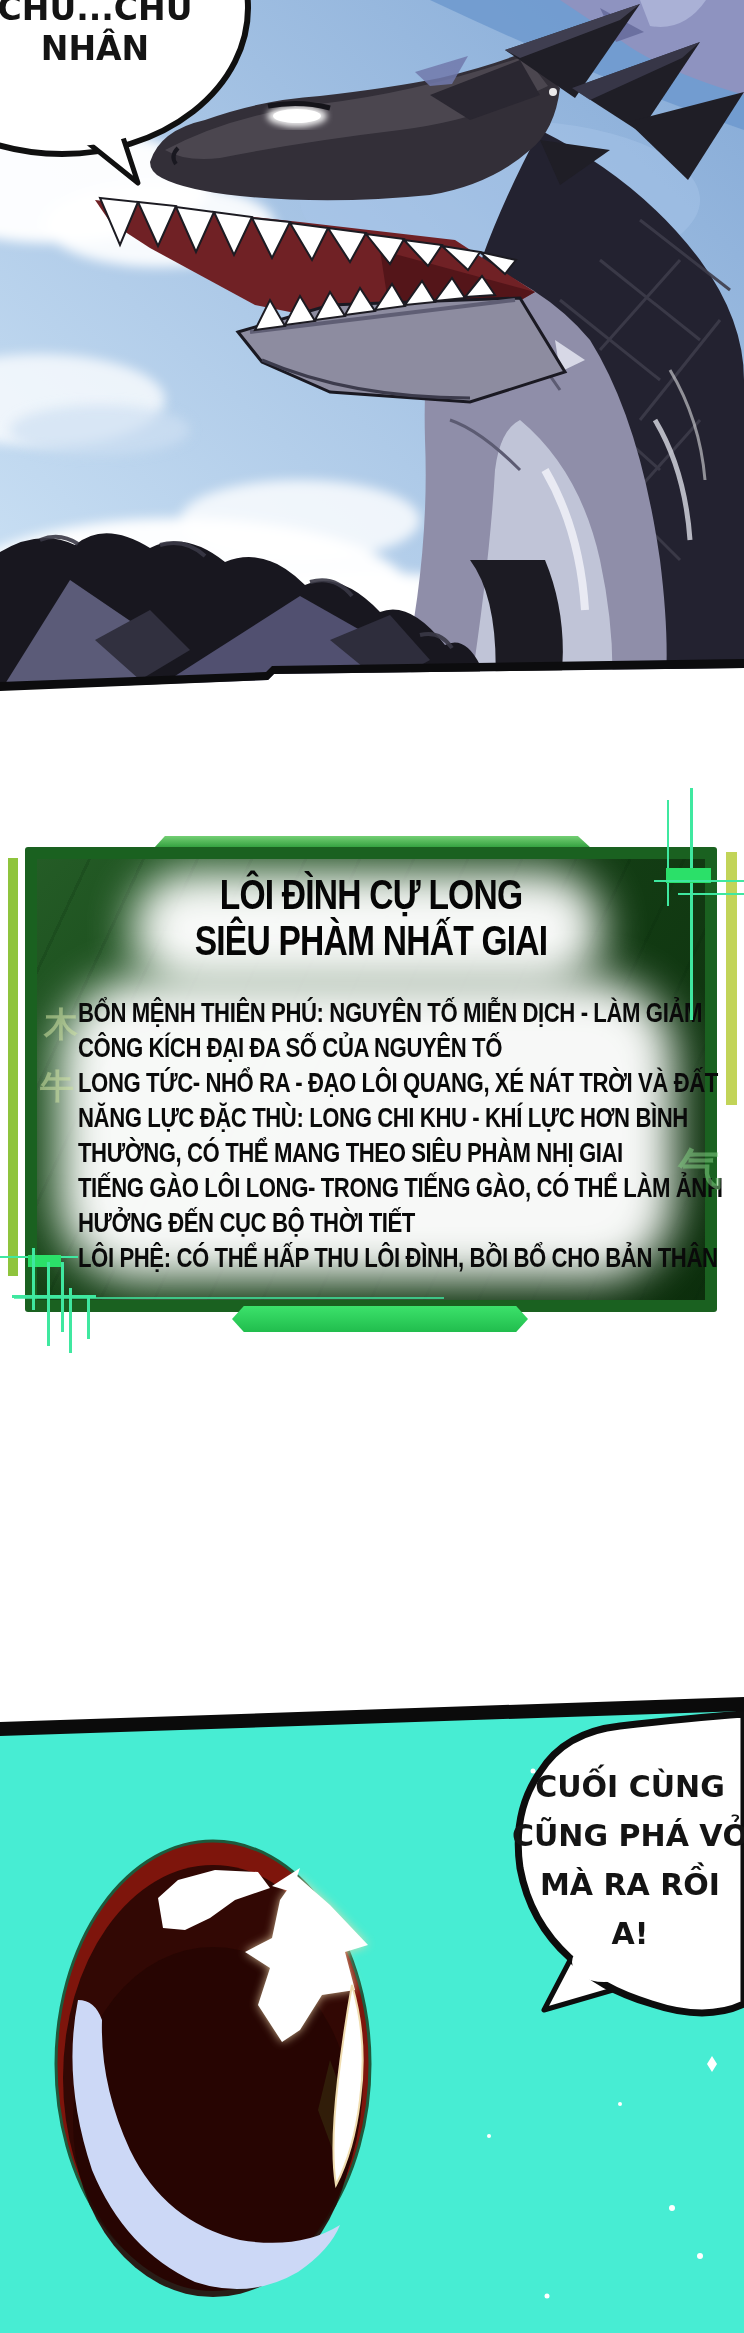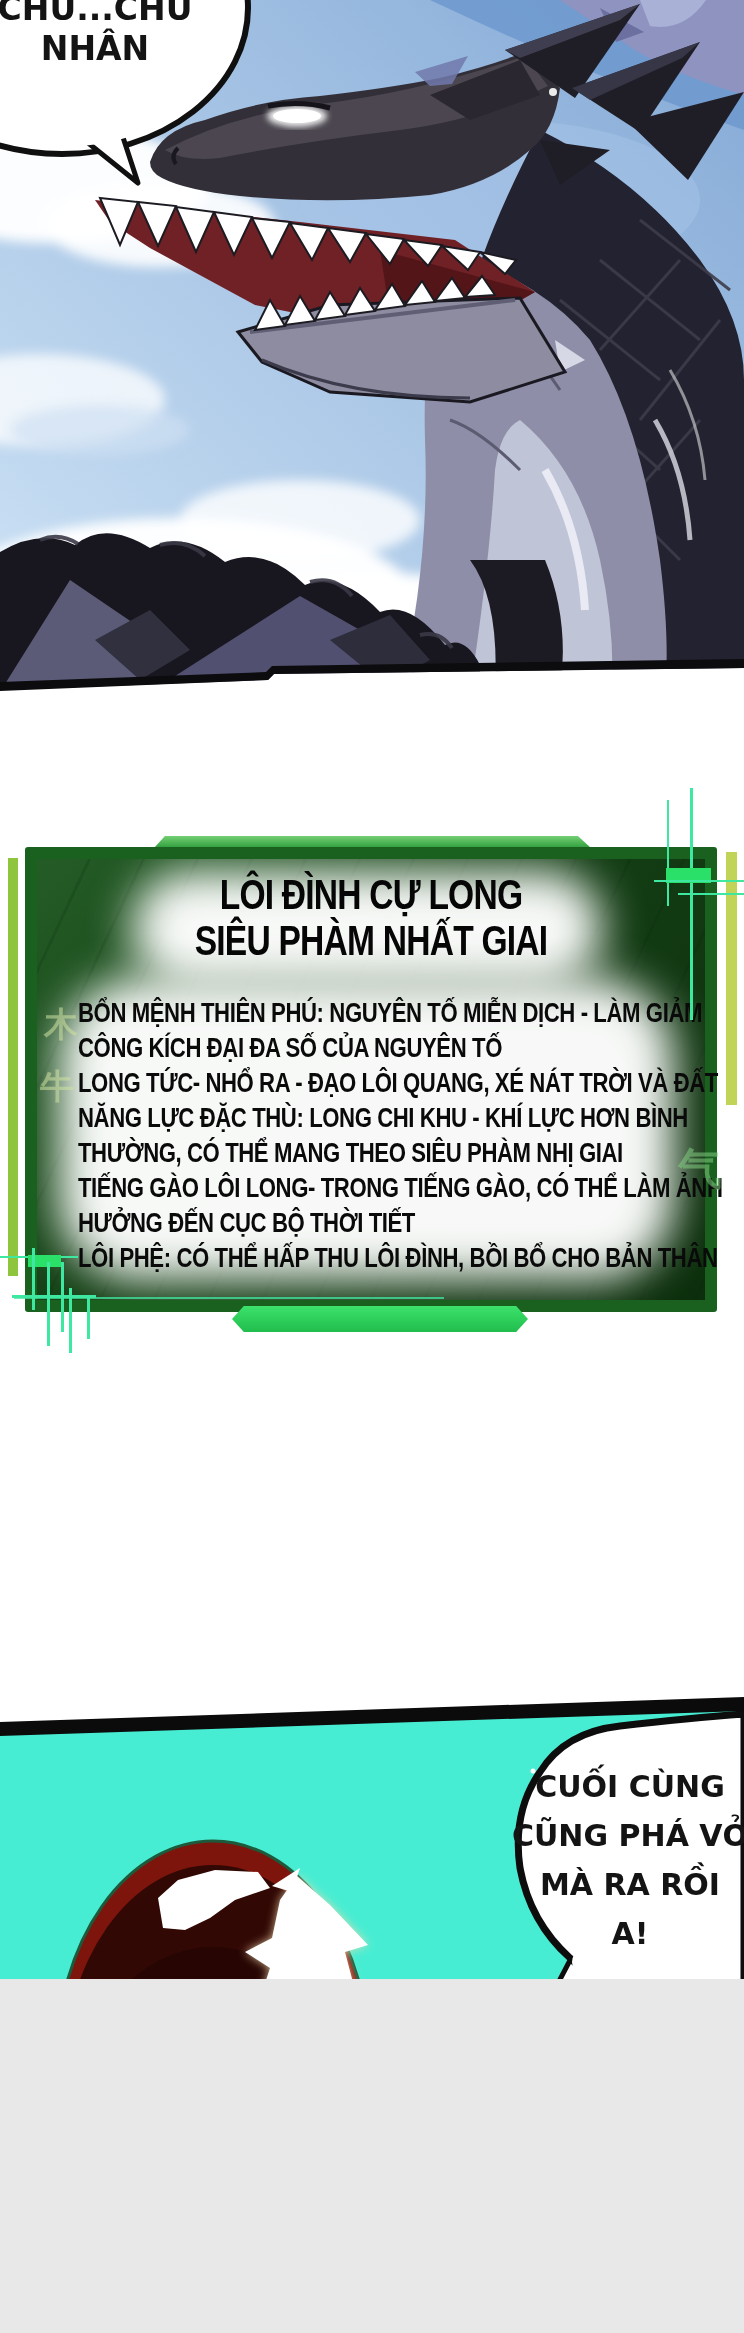--- a/index.html
+++ b/index.html
@@ -1,16 +1,16 @@
 <!DOCTYPE html>
 <html><head>
 <meta charset="utf-8">
 <style>
   html,body{margin:0;padding:0;background:#e8e8e8;}
-  #page{position:relative;width:744px;height:1979px;background:#ffffff;overflow:hidden;
+  #page{position:relative;width:744px;height:2333px;background:#ffffff;overflow:hidden;
         font-family:"Liberation Sans",sans-serif;}
   .abs{position:absolute;}
   svg text{user-select:none;}
 
   
   .deco-top-bar{left:154px;top:836px;width:437px;height:12px;
     background:linear-gradient(#74cf74,#2f9e3c);
     clip-path:polygon(0 100%,2.5% 0,97% 0,100% 100%);}
   .box-frame{left:25px;top:847px;width:692px;height:465px;background:#1a6120;border-radius:3px;}
   .box-inner{left:37px;top:859px;width:668px;height:441px;overflow:hidden;

